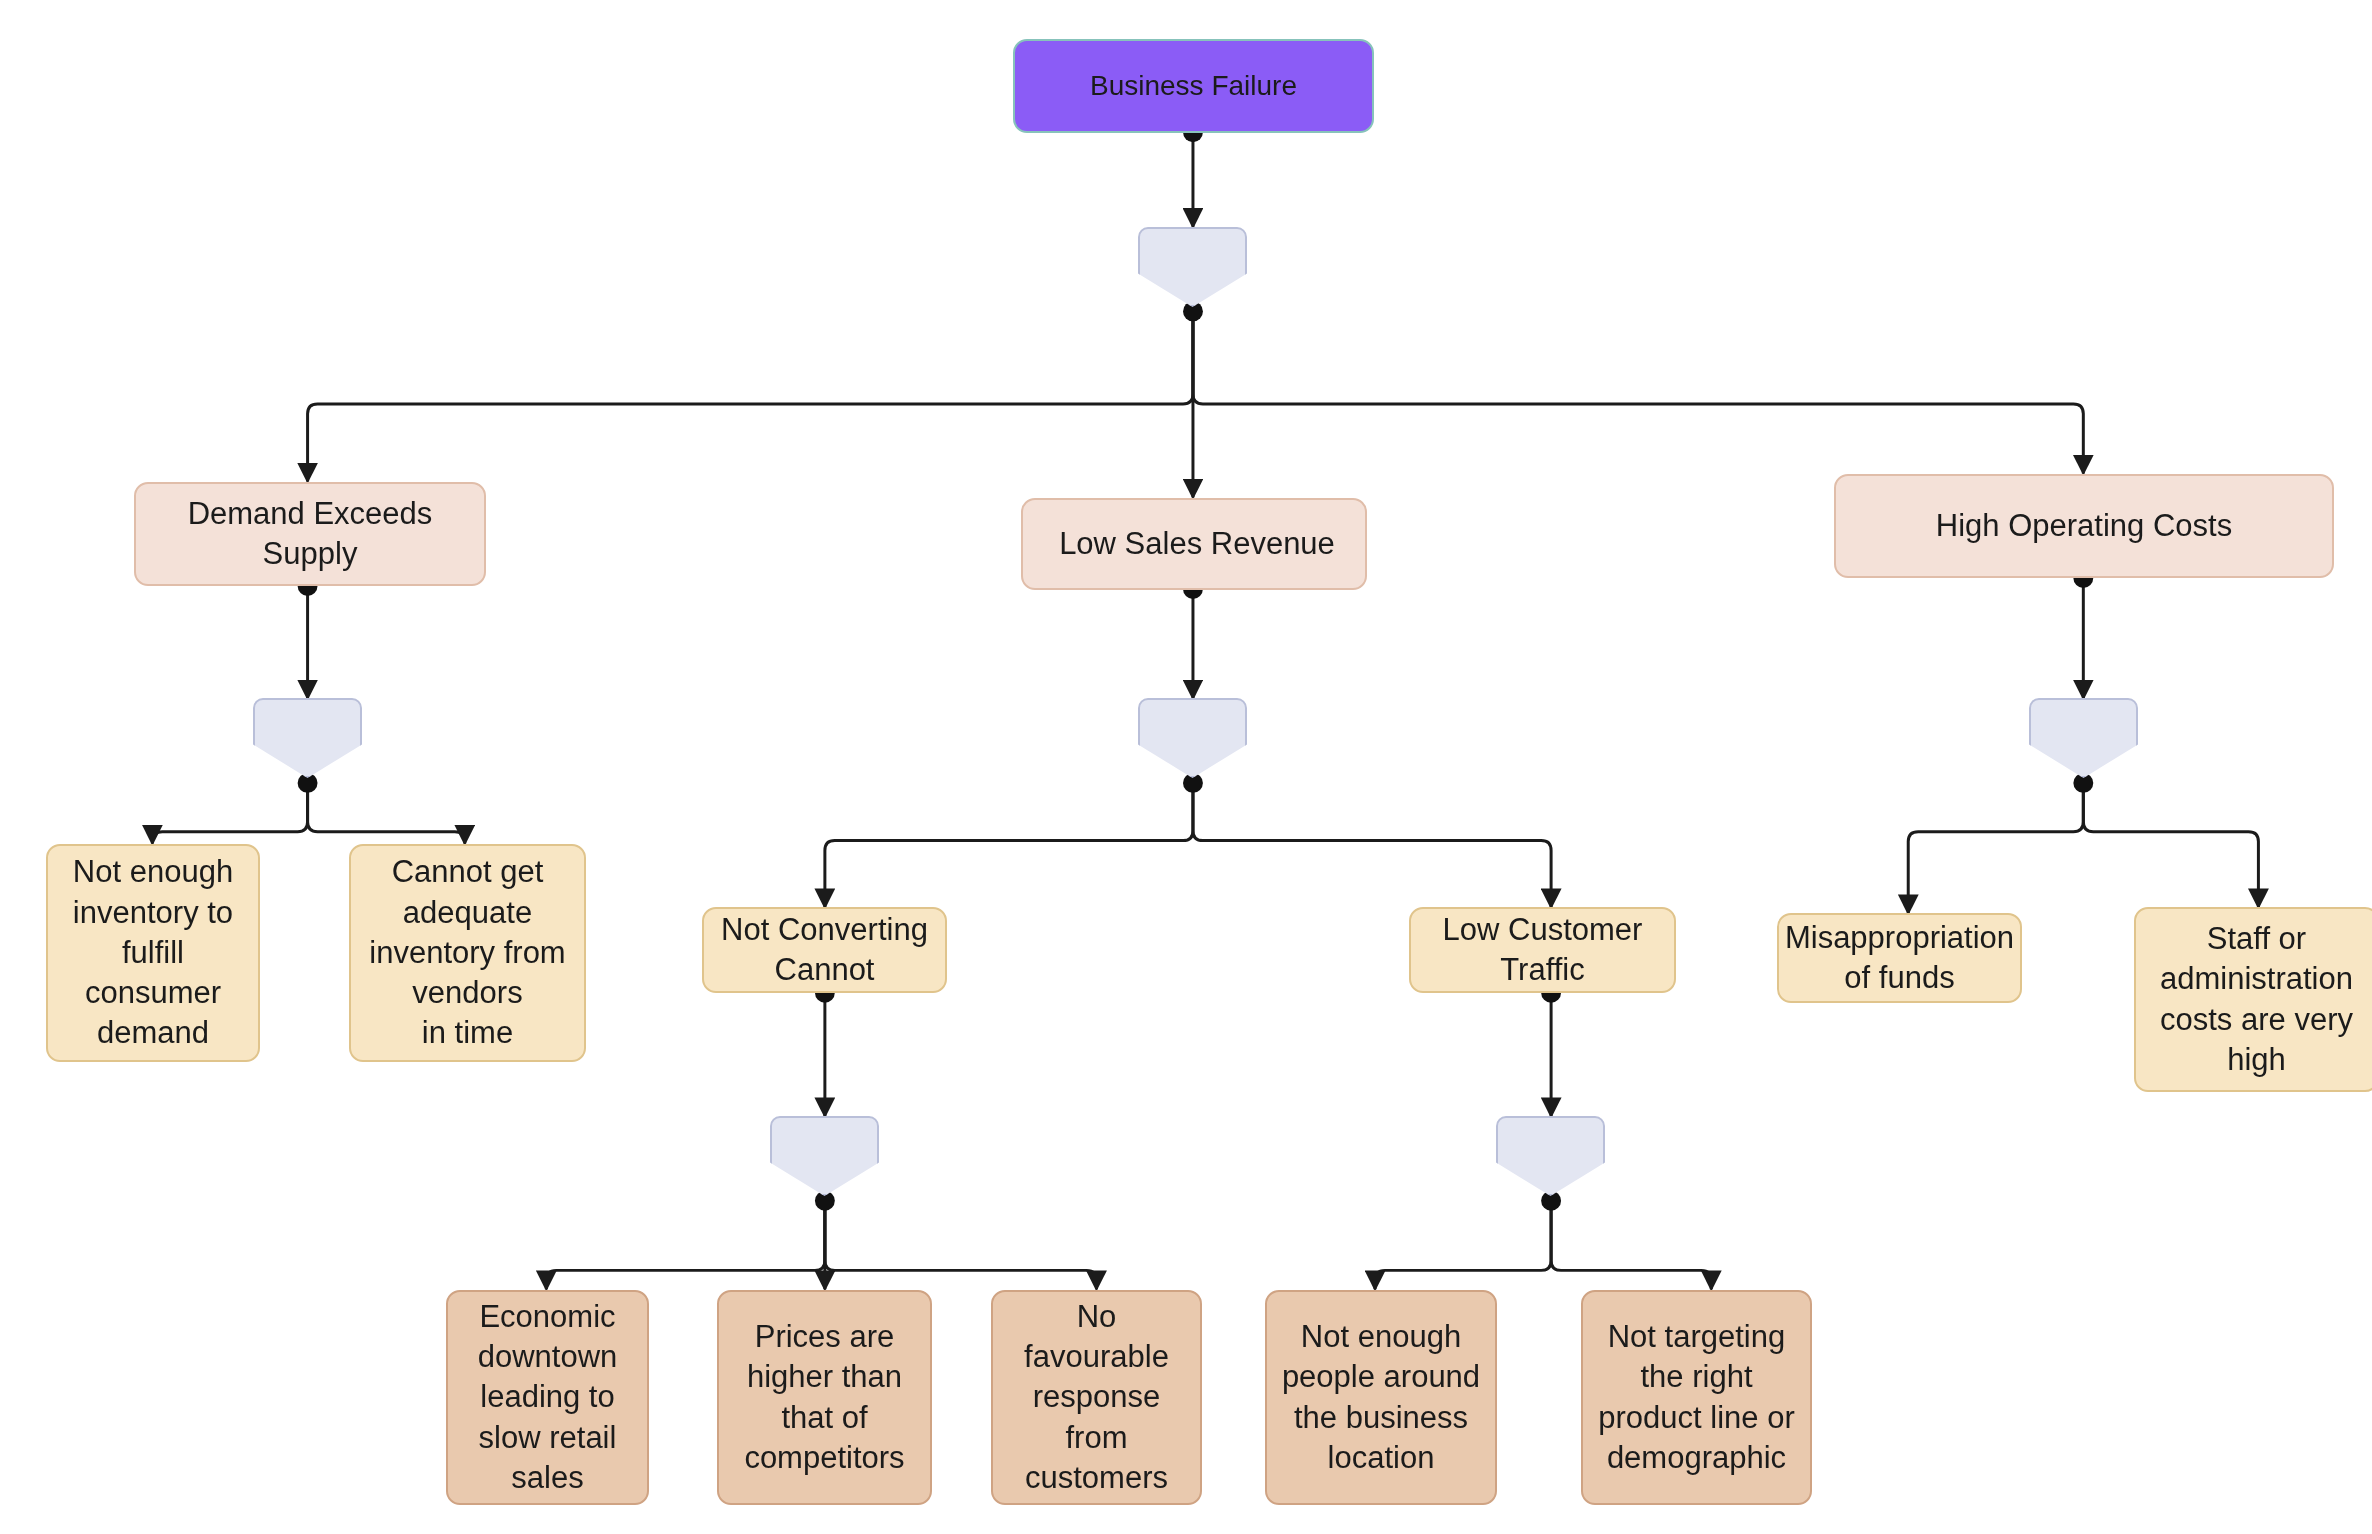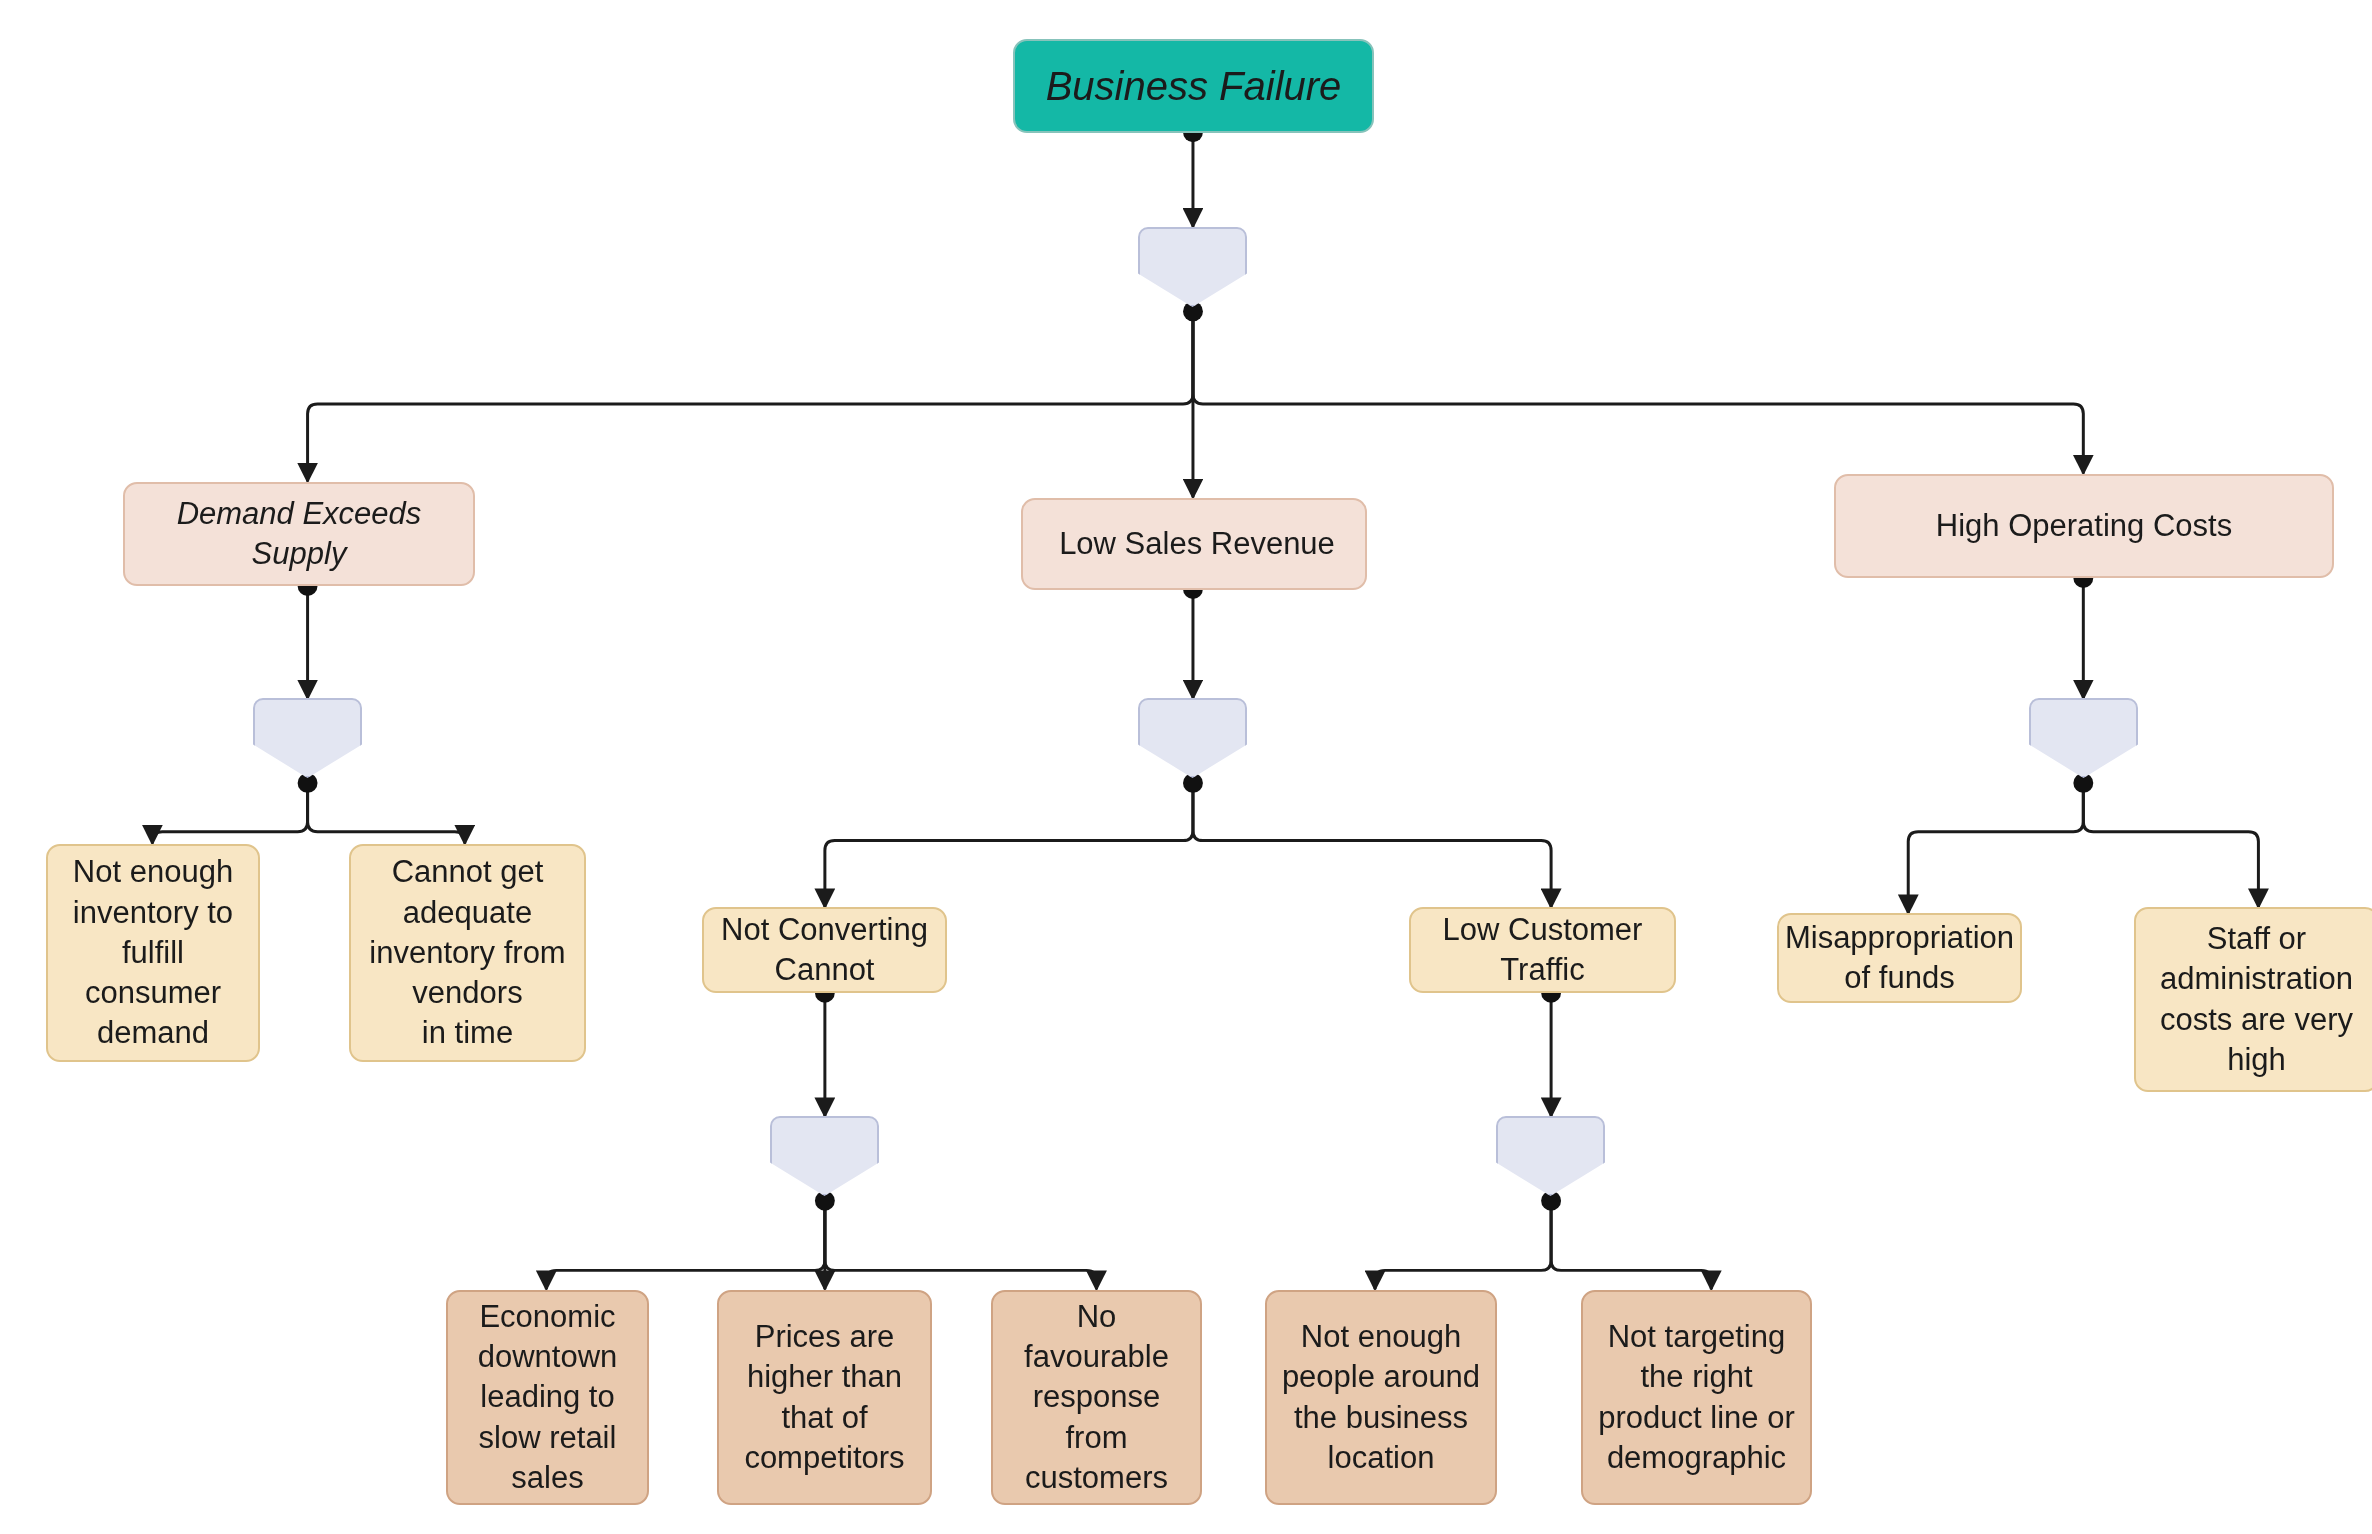--- a/index.html
+++ b/index.html
@@ -4,21 +4,21 @@
 <style>
   html,body{margin:0;padding:0;background:#ffffff;}
   body{width:2372px;height:1534px;position:relative;overflow:hidden;
        font-family:"Liberation Sans",sans-serif;color:#1b1b1b;}
   #canvas{position:absolute;inset:0;width:2372px;height:1534px;}
   #edges{position:absolute;left:0;top:0;width:2372px;height:1534px;pointer-events:none;}
   .node{position:absolute;box-sizing:border-box;display:flex;align-items:center;
         justify-content:center;text-align:center;border-radius:14px;
         border-width:2.5px;border-style:solid;line-height:1.30;
         white-space:pre-line;padding:6px 10px;}
-  .n-root{background:#14b8a6;border-color:#87c3bb;font-size:40px;font-style:italic;}
+  .n-root{background:#8b5cf6;border-color:#87c3bb;font-size:28px;}
   .n-l2{background:#f4e1d8;border-color:#e0bda9;font-size:31px;}
   .n-l3{background:#f8e6c4;border-color:#e0c48c;font-size:31px;}
   .n-l4{background:#e9c9ae;border-color:#cfa383;font-size:31px;}
   .gate{position:absolute;background:#e3e6f2;border:2.5px solid #b9bfd9;
         box-sizing:border-box;}
 </style>
 </head>
 <body>
 
 <div id="canvas">
@@ -81,21 +81,21 @@
               border-radius:10px;"></div>
   <div class="gate" style="left:770px;top:1116px;width:109px;height:80px;
               clip-path:polygon(4% 0,96% 0,100% 6%,100% 58%,50% 100%,0 58%,0 6%);
               border-radius:10px;"></div>
   <div class="gate" style="left:1496px;top:1116px;width:109px;height:80px;
               clip-path:polygon(4% 0,96% 0,100% 6%,100% 58%,50% 100%,0 58%,0 6%);
               border-radius:10px;"></div>
 
   <div class="node n-root" style="left:1013px;top:39px;width:361px;height:94px;">Business Failure</div>
 
-  <div class="node n-l2" style="left:123px;top:482px;width:352px;height:104px;font-style:italic;">Demand Exceeds Supply</div>
+  <div class="node n-l2" style="left:134px;top:482px;width:352px;height:104px;">Demand Exceeds Supply</div>
 
   <div class="node n-l2" style="left:1021px;top:498px;width:346px;height:92px;padding-left:16px;">Low Sales Revenue</div>
 
   <div class="node n-l2" style="left:1834px;top:474px;width:500px;height:104px;">High Operating Costs</div>
 
   <div class="node n-l3" style="left:46px;top:844px;width:214px;height:218px;">Not enough
 inventory to
 fulfill
 consumer
 demand</div>

